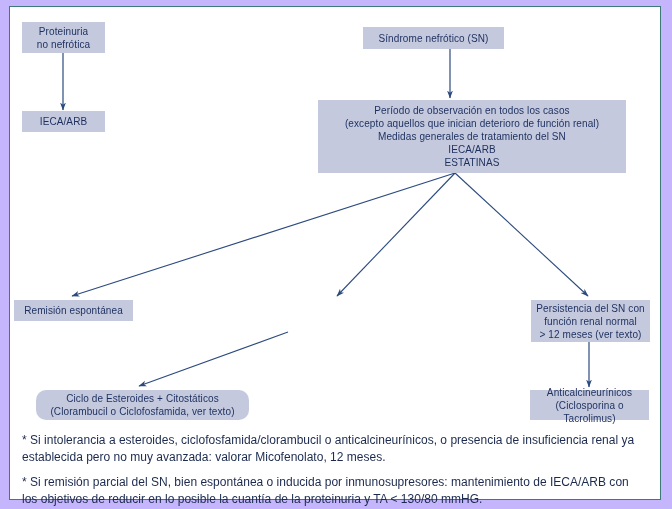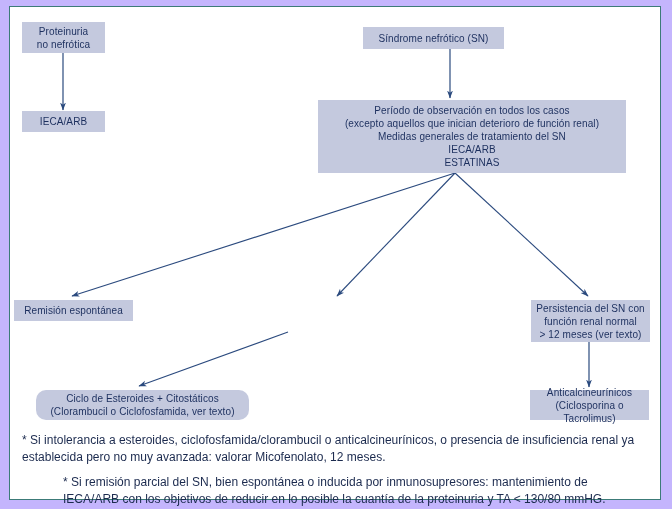--- a/index.html
+++ b/index.html
@@ -53,21 +53,21 @@
     top: 432px;
     width: 622px;
     color: #1b2a4e;
     font-size: 12px;
     line-height: 1.45;
     letter-spacing: 0.01px;
   }
   .notes p {
     margin: 0 0 7px 0;
   }
-  .notes p:last-child { margin-bottom: 0; margin-left: 41px; }
+  .notes p:last-child { margin-bottom: 0; }
 </style>
 </head>
 <body>
 
 <div id="figure">
 
   <div id="frame"></div>
 
   <svg id="canvas" viewBox="0 0 672 509" xmlns="http://www.w3.org/2000/svg">
     <defs>

